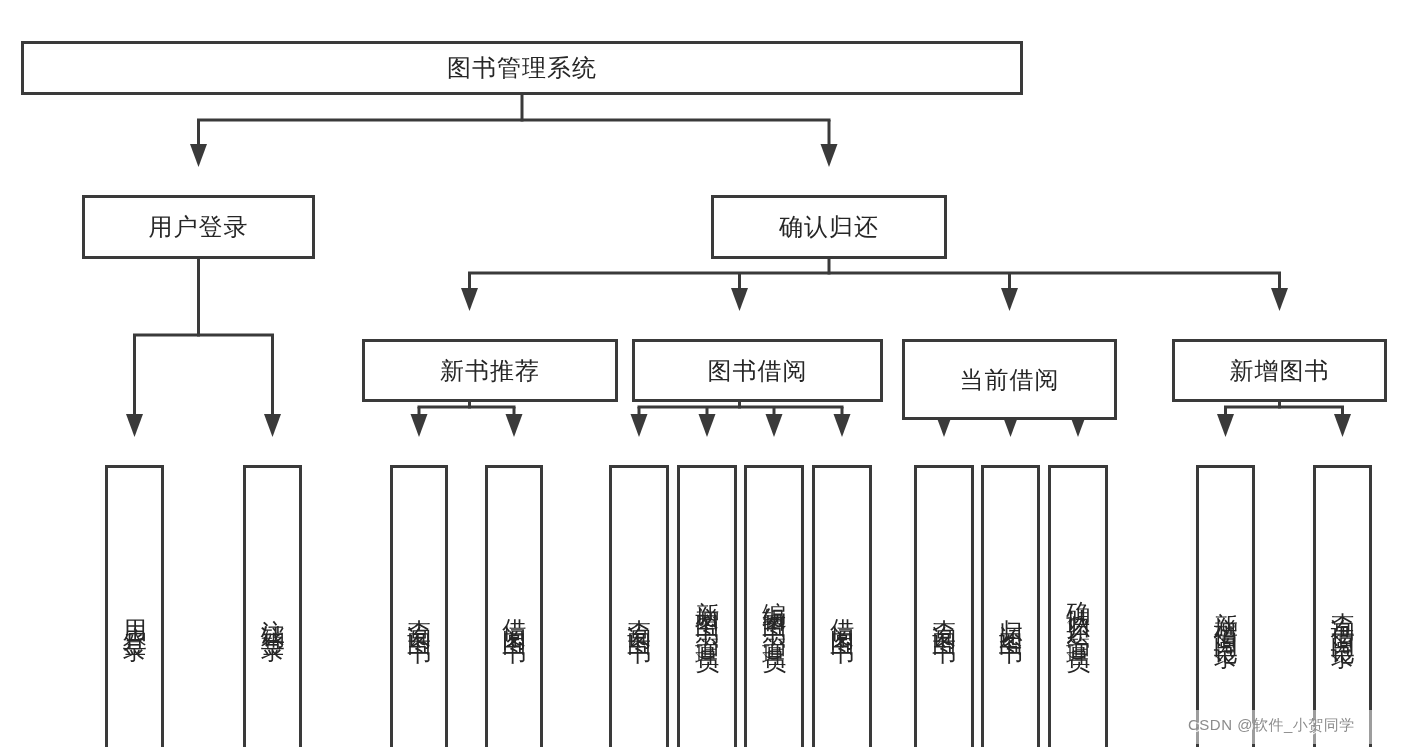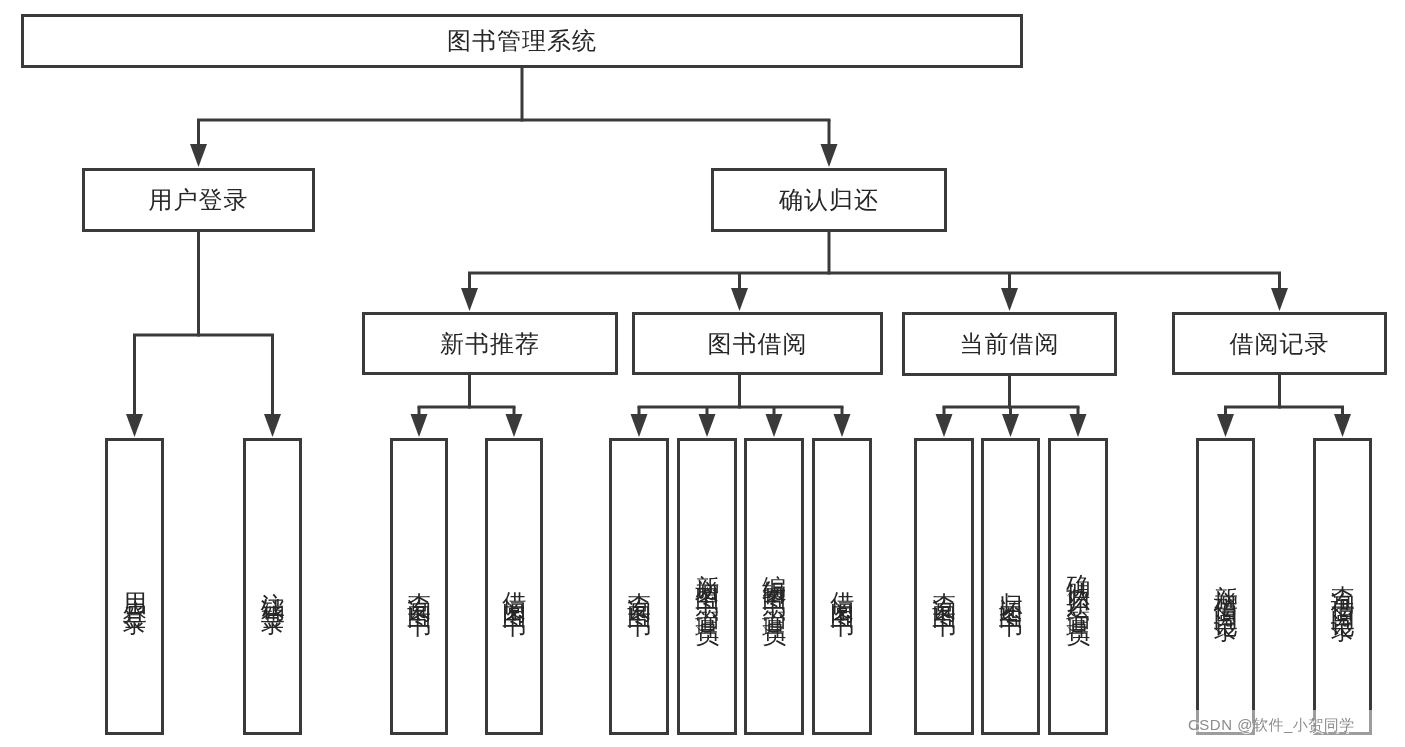--- a/index.html
+++ b/index.html
@@ -20,21 +20,21 @@
   }
   .connectors{
     position:absolute;left:0;top:0;z-index:1;
   }
   .connectors line{stroke:var(--line);stroke-width:3;}
   .connectors polygon{fill:var(--line);}
   .node{
     position:absolute;box-sizing:border-box;
     background:#fff;border:3px solid var(--line);
     display:flex;align-items:center;justify-content:center;
-    color:var(--text);z-index:2;
+    color:var(--text);z-index:2;margin-top:27px;
   }
   .h-label{font-size:24px;letter-spacing:1px;white-space:nowrap;}
   .v-label{
     writing-mode:vertical-rl;
     text-orientation:mixed;
     font-size:24px;
     letter-spacing:7px;
     line-height:1.1;
   }
   .wm-backdrop{
@@ -139,25 +139,25 @@
   <div class="node" style="left:711px;top:168px;width:236px;height:64px">
     <span class="h-label">确认归还</span>
   </div>
 
   <div class="node" style="left:362px;top:312px;width:256px;height:63px">
     <span class="h-label">新书推荐</span>
   </div>
   <div class="node" style="left:632px;top:312px;width:251px;height:63px">
     <span class="h-label">图书借阅</span>
   </div>
-  <div class="node" style="left:902px;top:312px;width:215px;height:64px">
+  <div class="node" style="left:902px;top:312px;width:215px;height:81px">
     <span class="h-label">当前借阅</span>
   </div>
   <div class="node" style="left:1172px;top:312px;width:215px;height:63px">
-    <span class="h-label">借阅记录</span>
+    <span class="h-label">新增图书</span>
   </div>
 
   <div class="node" style="left:105px;top:438px;width:59px;height:297px">
     <span class="v-label">用户登录</span>
   </div>
   <div class="node" style="left:243px;top:438px;width:59px;height:297px">
     <span class="v-label">注销登录</span>
   </div>
 
   <div class="node" style="left:390px;top:438px;width:58px;height:297px">

